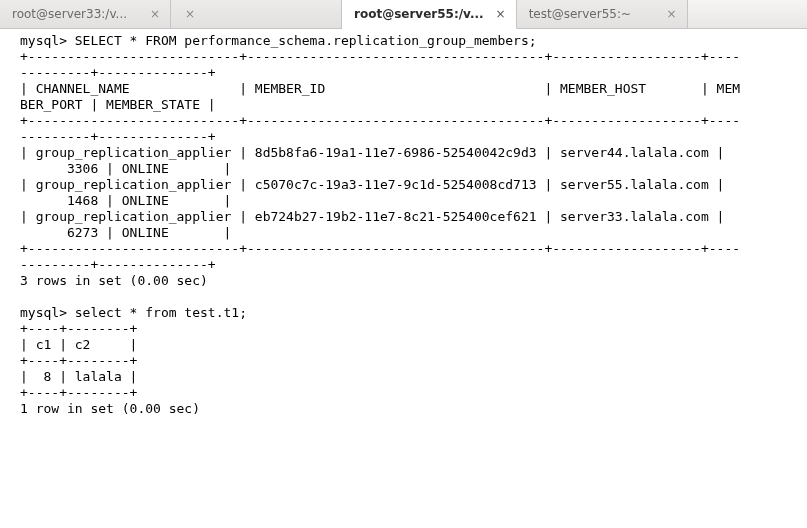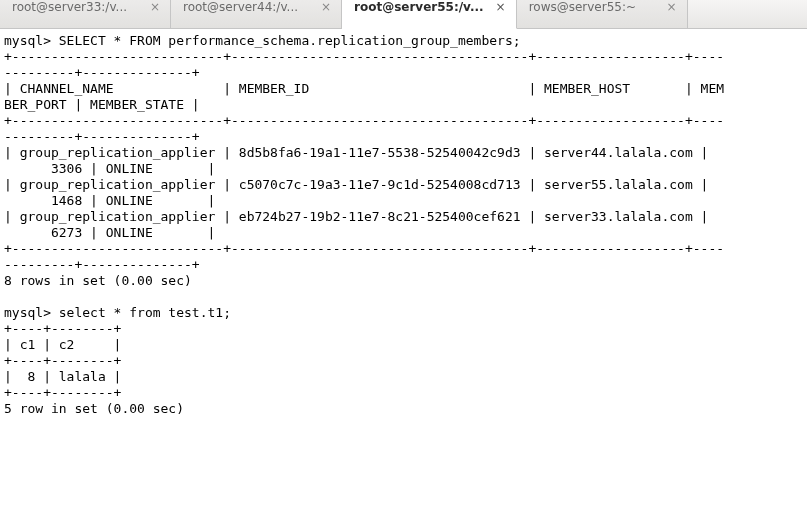--- a/index.html
+++ b/index.html
@@ -16,20 +16,21 @@
   .tabbar {
     display: flex;
     height: 28px;
     background: linear-gradient(#f6f5f4, #e8e7e5);
     border-bottom: 1px solid #c5c5c5;
     font-family: "DejaVu Sans", "Liberation Sans", sans-serif;
     font-size: 12px;
   }
   .tab {
     display: flex;
+    align-items: center;
     padding: 0 8px 0 12px;
     border-right: 1px solid #c5c5c5;
     color: #6a6a6a;
     min-width: 150px;
     max-width: 200px;
     background: linear-gradient(#ecebea, #e2e1df);
     cursor: pointer;
     gap: 10px;
   }
   .tab.active {
@@ -46,67 +47,66 @@
     text-overflow: ellipsis;
   }
   .tab .close {
     color: #888;
     font-weight: normal;
     width: 14px;
     text-align: center;
   }
   .tab.active .close { color: #555; }
   .terminal {
-    padding: 4px 4px;
+    padding: 4px 20px;
     white-space: pre;
     line-height: 16px;
     font-size: 13px;
     letter-spacing: 0;
     font-family: "DejaVu Sans Mono", "Liberation Mono", monospace;
   }
 </style>
 </head>
 <body>
 
 <div class="tabbar">
   <div class="tab">
     <span class="label">root@server33:/v...</span>
     <span class="close">×</span>
   </div>
   <div class="tab">
-    <span class="label">root@server44:/v...</span>
     <span class="close">×</span>
   </div>
   <div class="tab active">
     <span class="label">root@server55:/v...</span>
     <span class="close">×</span>
   </div>
   <div class="tab">
-    <span class="label">rows@server55:~</span>
+    <span class="label">test@server55:~</span>
     <span class="close">×</span>
   </div>
 </div>
 
 <div class="terminal"><span>mysql&gt; SELECT * FROM performance_schema.replication_group_members;</span>
 <span>+---------------------------+--------------------------------------+-------------------+----
 ---------+--------------+</span>
 <span>| CHANNEL_NAME              | MEMBER_ID                            | MEMBER_HOST       | MEM
 BER_PORT | MEMBER_STATE |</span>
 <span>+---------------------------+--------------------------------------+-------------------+----
 ---------+--------------+</span>
-<span>| group_replication_applier | 8d5b8fa6-19a1-11e7-5538-52540042c9d3 | server44.lalala.com |  
+<span>| group_replication_applier | 8d5b8fa6-19a1-11e7-6986-52540042c9d3 | server44.lalala.com |  
       3306 | ONLINE       |</span>
 <span>| group_replication_applier | c5070c7c-19a3-11e7-9c1d-5254008cd713 | server55.lalala.com |  
       1468 | ONLINE       |</span>
 <span>| group_replication_applier | eb724b27-19b2-11e7-8c21-525400cef621 | server33.lalala.com |  
       6273 | ONLINE       |</span>
 <span>+---------------------------+--------------------------------------+-------------------+----
 ---------+--------------+</span>
-<span>8 rows in set (0.00 sec)</span>
+<span>3 rows in set (0.00 sec)</span>
 <span></span>
 <span>mysql&gt; select * from test.t1;</span>
 <span>+----+--------+</span>
 <span>| c1 | c2     |</span>
 <span>+----+--------+</span>
 <span>|  8 | lalala |</span>
 <span>+----+--------+</span>
-<span>5 row in set (0.00 sec)</span>
+<span>1 row in set (0.00 sec)</span>
 </div>
 
 </body></html>

